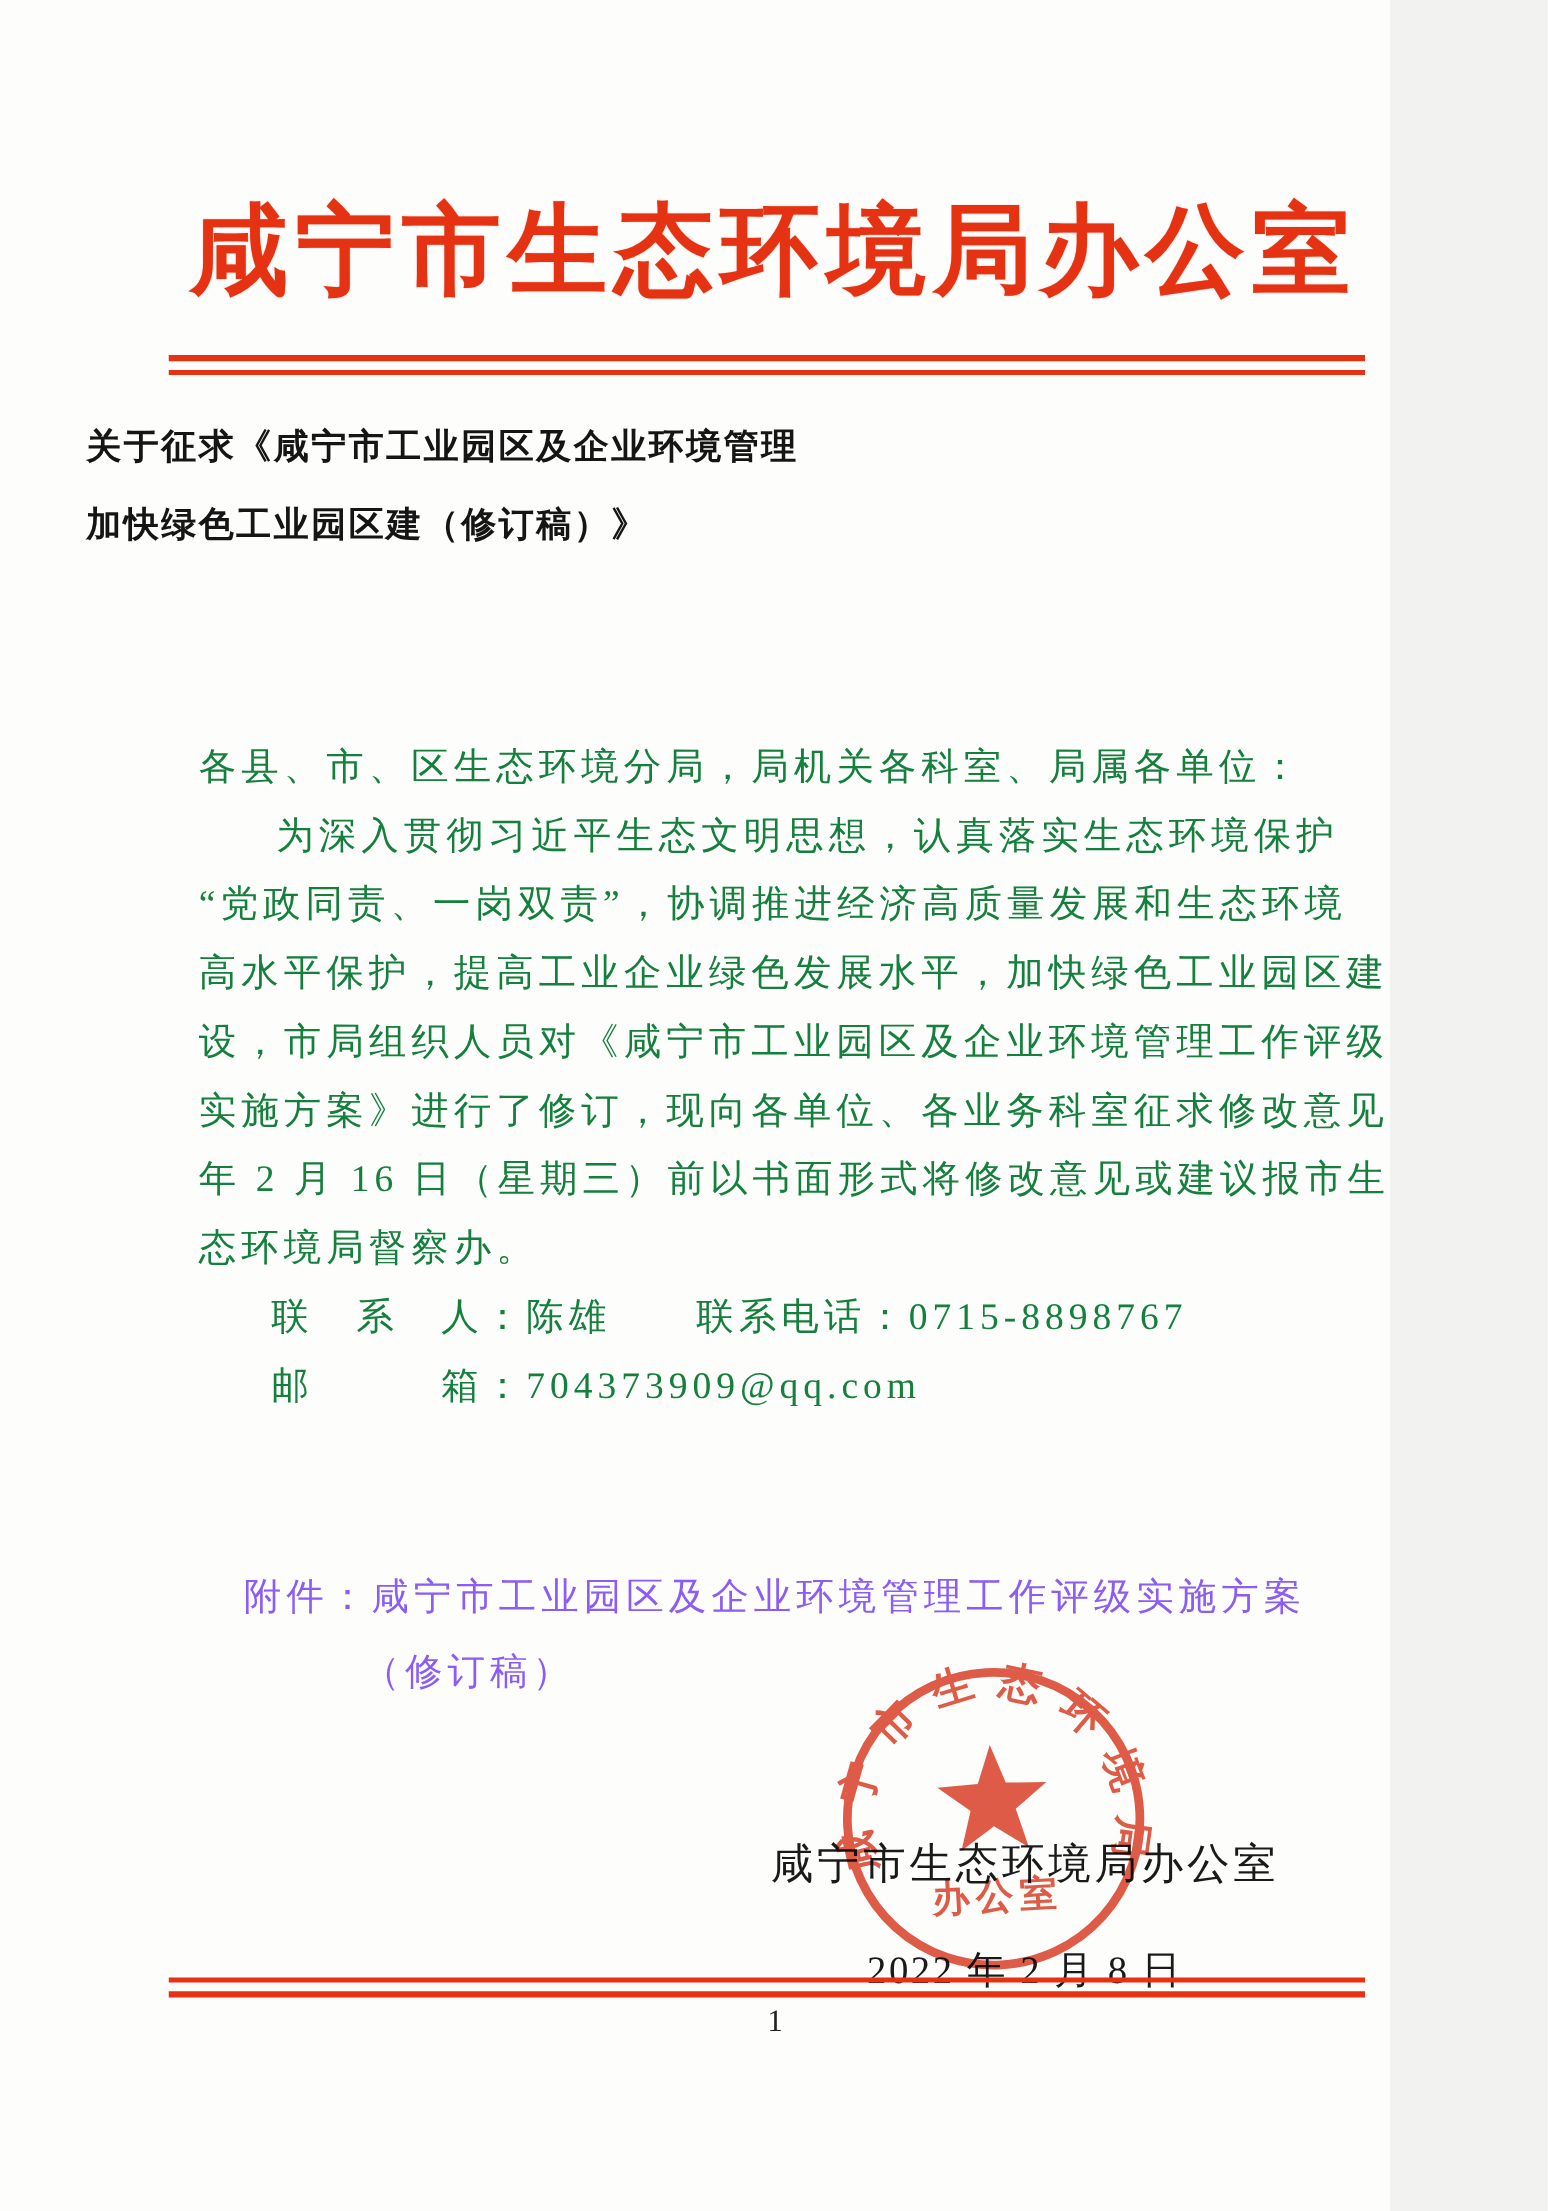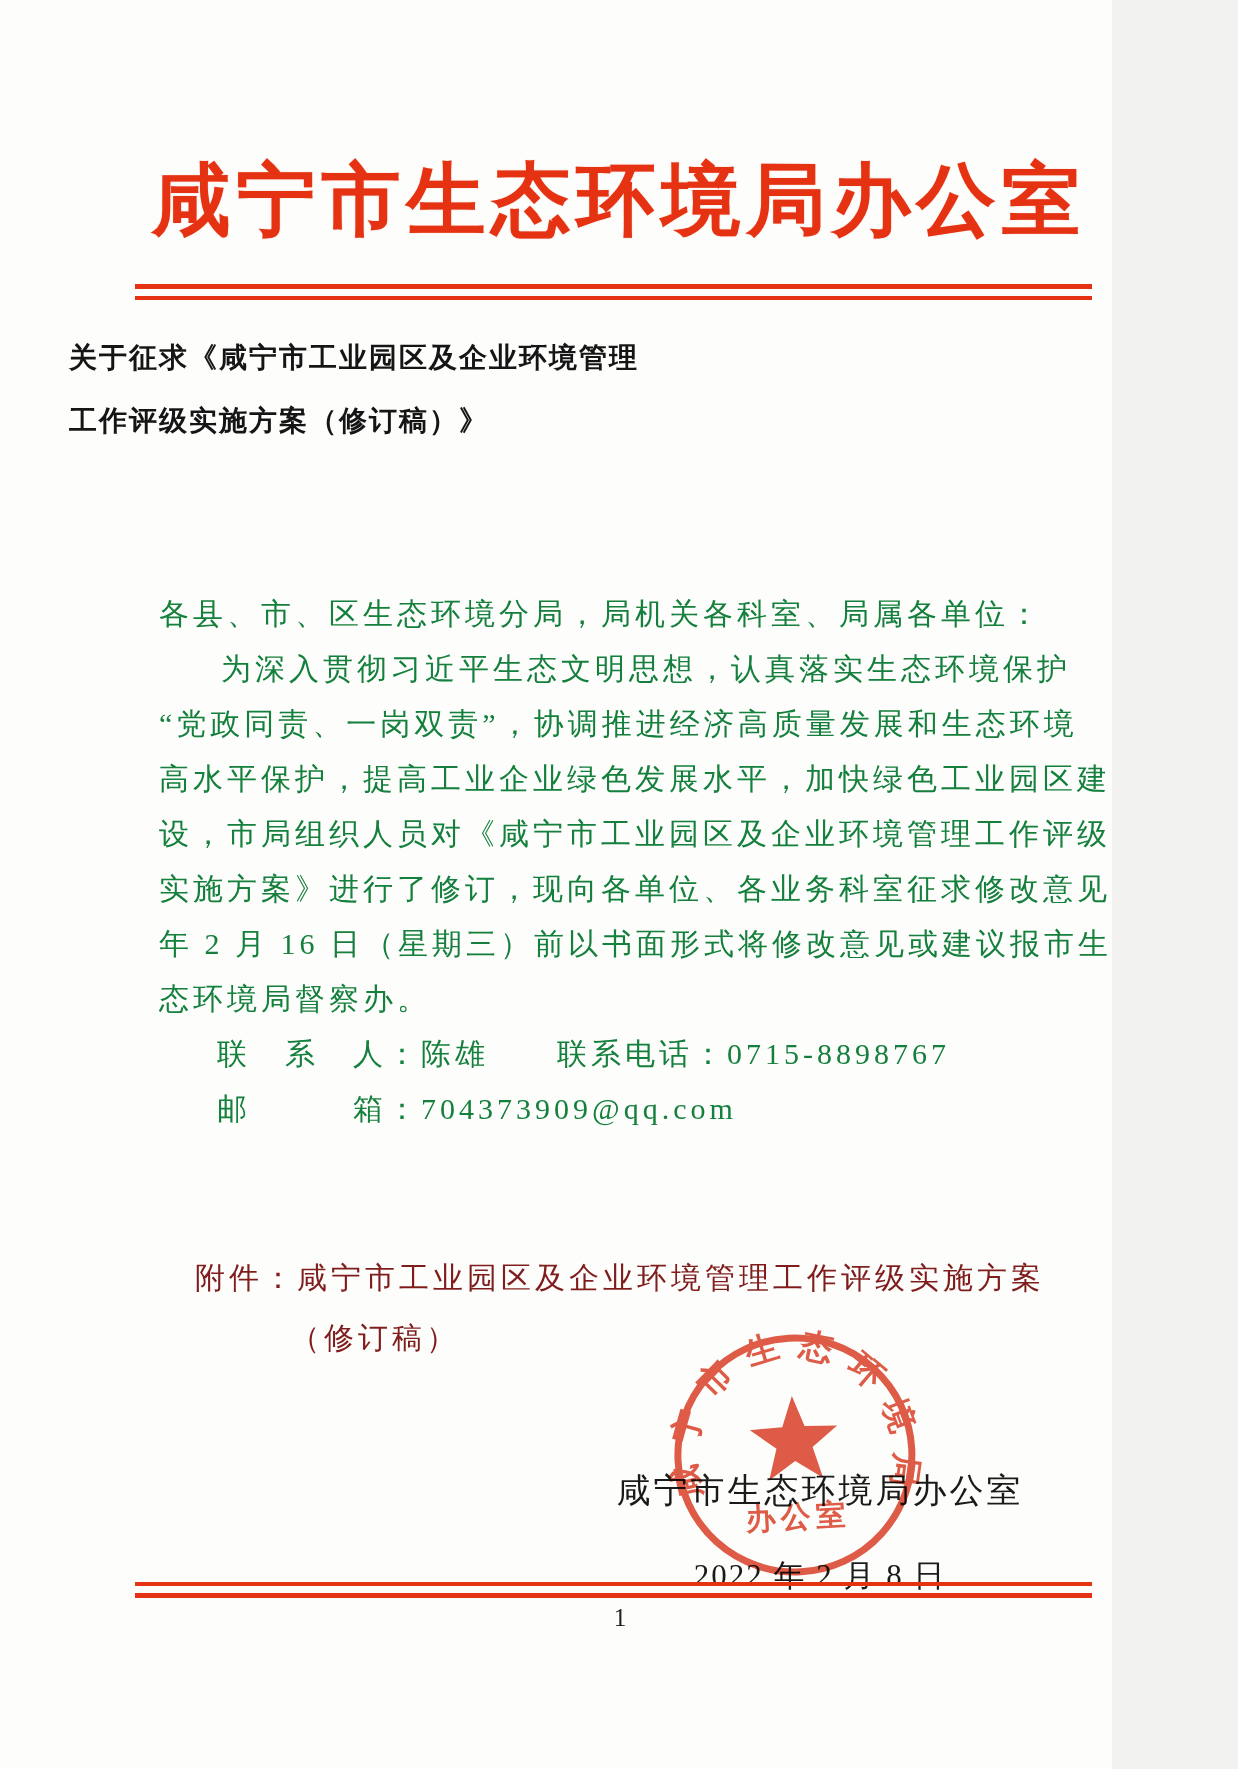--- a/index.html
+++ b/index.html
@@ -47,21 +47,21 @@
     white-space:nowrap;
     margin-left:19px;
   }
   .body-line{height:55px;}
   .indent{padding-left:62px;}
   .contact-row{height:55px;padding-left:58px;}
   .contact-gap{display:inline-block;width:68px;}
   
   .attachment{
     position:absolute;left:140px;top:1248px;width:990px;
-    color:#7f1d1d;font-size:30px;line-height:60px;letter-spacing:4px;
+    color:#8b5cf6;font-size:30px;line-height:60px;letter-spacing:4px;
     white-space:nowrap;
   }
   .attachment .line2{padding-left:150px;}
   .attachment .line1{padding-left:55px;}
   
   .sig-org{
     position:absolute;left:560px;top:1468px;width:520px;
     text-align:center;color:#1a1a1a;
     font-size:34px;letter-spacing:3px;white-space:nowrap;
   }
@@ -85,21 +85,21 @@
 <body>
 
 <div class="page">
 
   <div class="org-header">咸宁市生态环境局办公室</div>
   <div class="rule rule-top-1"></div>
   <div class="rule rule-top-2"></div>
 
   <div class="doc-title">
     <div>关于征求《咸宁市工业园区及企业环境管理</div>
-    <div>工作评级实施方案（修订稿）》</div>
+    <div>加快绿色工业园区建（修订稿）》</div>
   </div>
 
   <div class="body-text">
     <div class="body-line">各县、市、区生态环境分局，局机关各科室、局属各单位：</div>
     <div class="body-line indent">为深入贯彻习近平生态文明思想，认真落实生态环境保护</div>
     <div class="body-line">“党政同责、一岗双责”，协调推进经济高质量发展和生态环境</div>
     <div class="body-line">高水平保护，提高工业企业绿色发展水平，加快绿色工业园区建</div>
     <div class="body-line">设，市局组织人员对《咸宁市工业园区及企业环境管理工作评级</div>
     <div class="body-line">实施方案》进行了修订，现向各单位、各业务科室征求修改意见</div>
     <div class="body-line">年 2 月 16 日（星期三）前以书面形式将修改意见或建议报市生</div>

